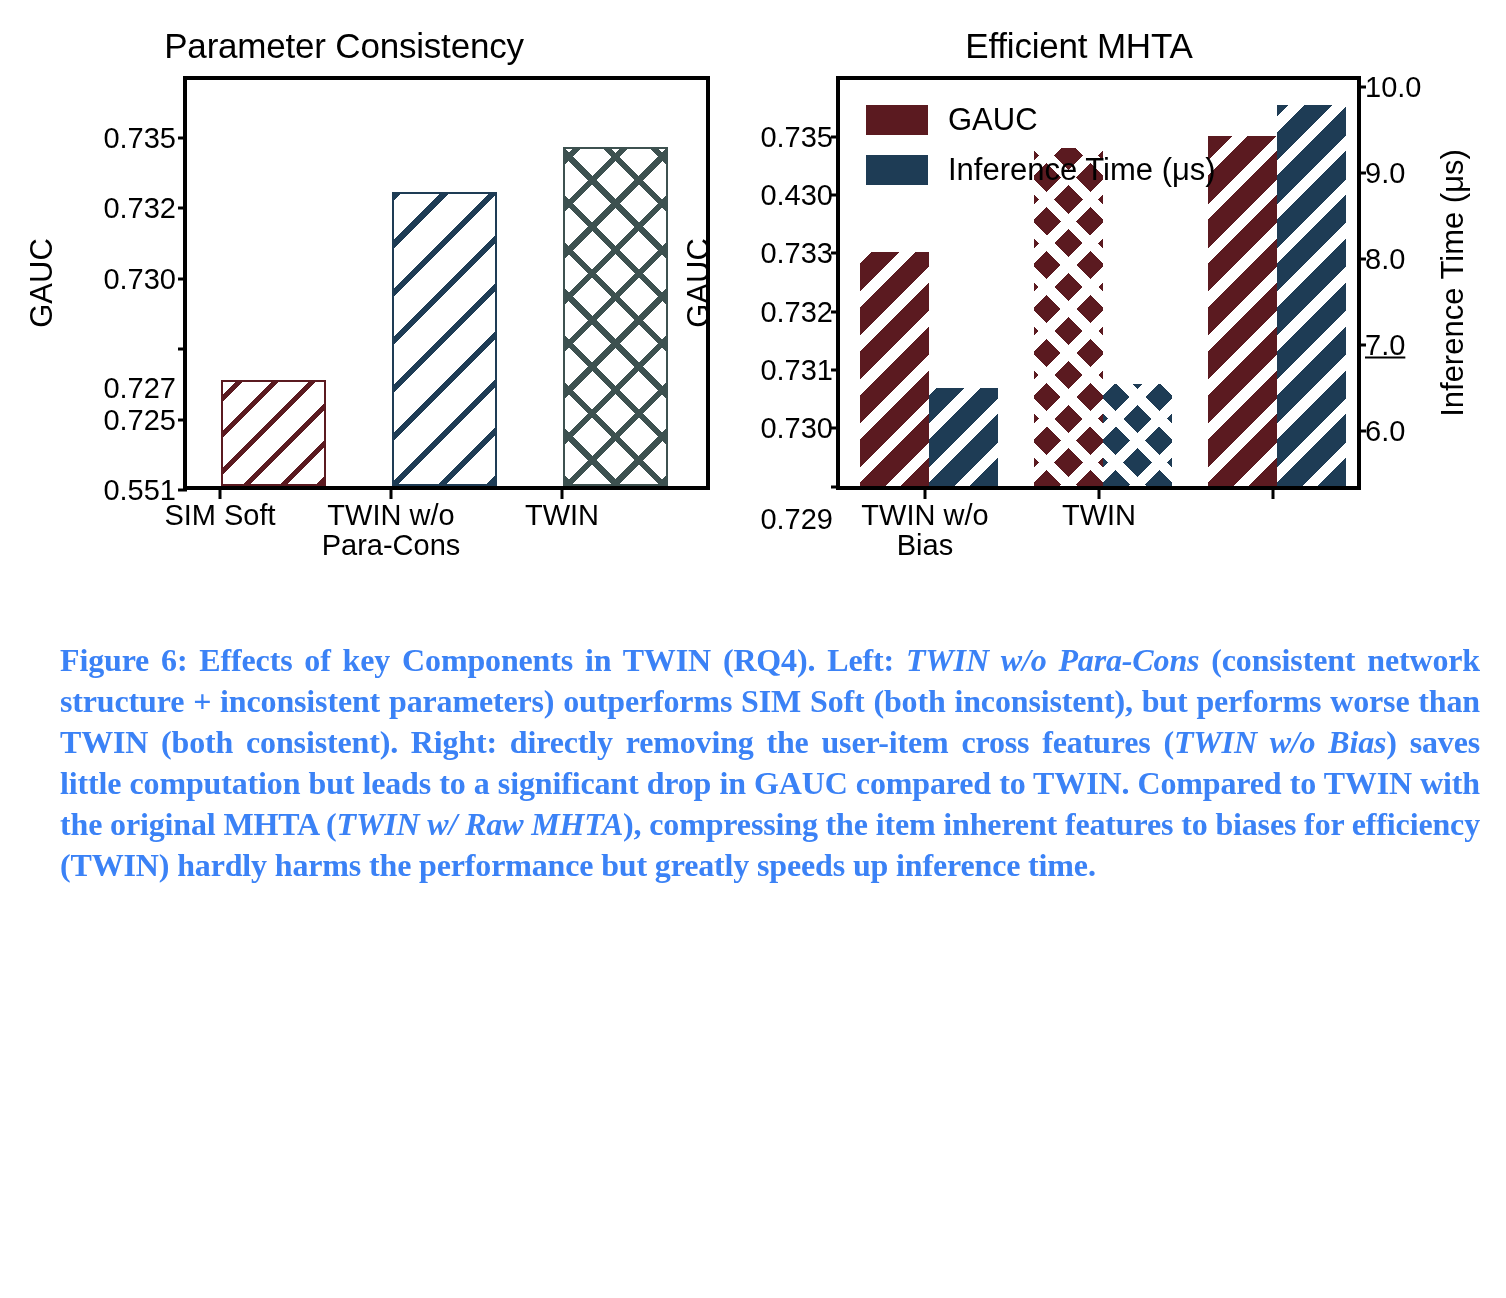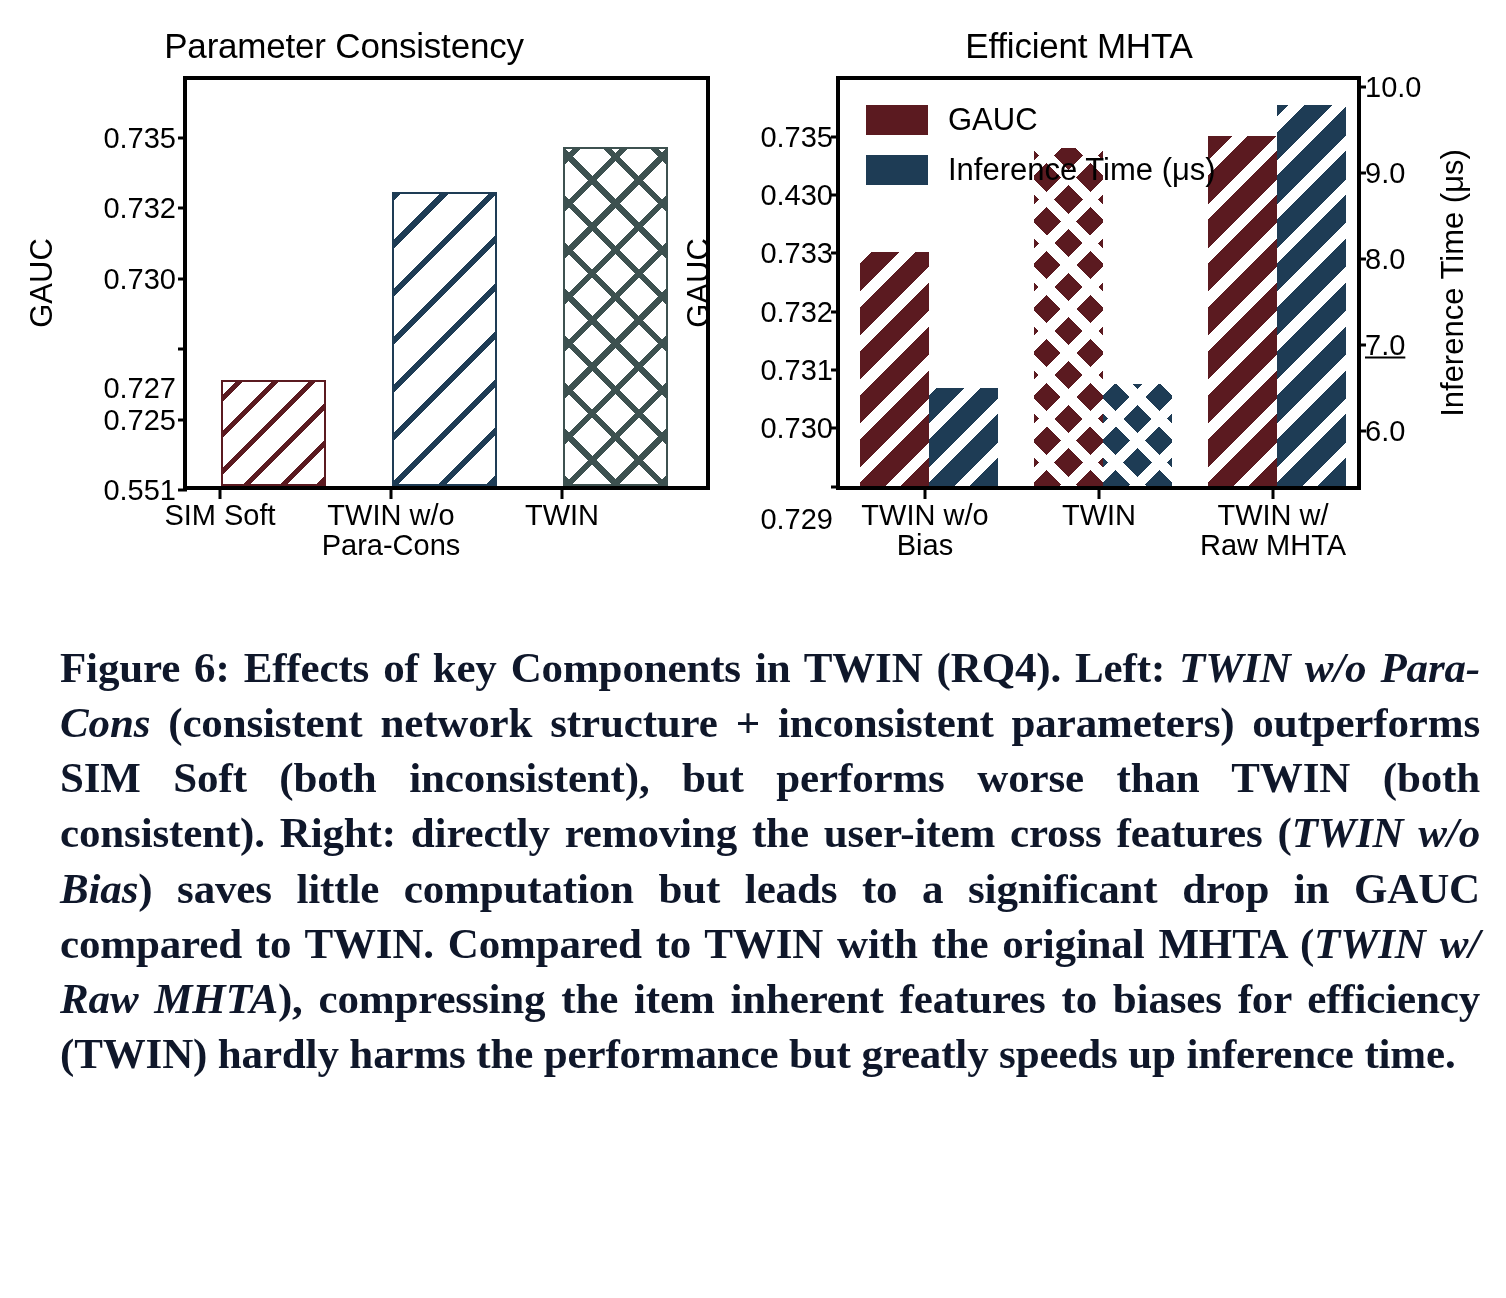--- a/index.html
+++ b/index.html
@@ -167,23 +167,23 @@
   }
 
   
   #caption {
     position: absolute;
     left: 60px;
     top: 640px;
     width: 1420px;
     font-family: "Liberation Serif", serif;
     font-weight: bold;
-    font-size: 43px;
+    font-size: 32px;
     line-height: 1.283;
-    color: #0f172a;
+    color: #3b82f6;
     text-align: justify;
     text-justify: inter-word;
     letter-spacing: -0.15px;
   }
   #caption i { font-style: italic; }
 </style>
 </head>
 <body>
 
 <div id="figure-area">
@@ -324,22 +324,20 @@
       </div>
     </div>
 
     <div class="xtick-stub" style="left:190px; top:490px;"></div>
     <div class="xtick-stub" style="left:364px; top:490px;"></div>
     <div class="xtick-stub" style="left:538px; top:490px;"></div>
 
     <div class="xtick" style="left:190px; top:500px;">TWIN w/o
 Bias</div>
     <div class="xtick" style="left:364px; top:500px;">TWIN</div>
-    <div class="xtick" style="left:538px; top:500px;">TWIN w/
-Raw MHTA</div>
   </div>
 </div>
 
 <div id="caption">
   Figure 6: Effects of key Components in TWIN (RQ4). Left:
   <i>TWIN w/o Para-Cons</i> (consistent network structure + inconsistent
   parameters) outperforms SIM Soft (both inconsistent), but performs worse
   than TWIN (both consistent). Right: directly removing the user-item cross
   features (<i>TWIN w/o Bias</i>) saves little computation but leads to a
   significant drop in GAUC compared to TWIN. Compared to TWIN with the

